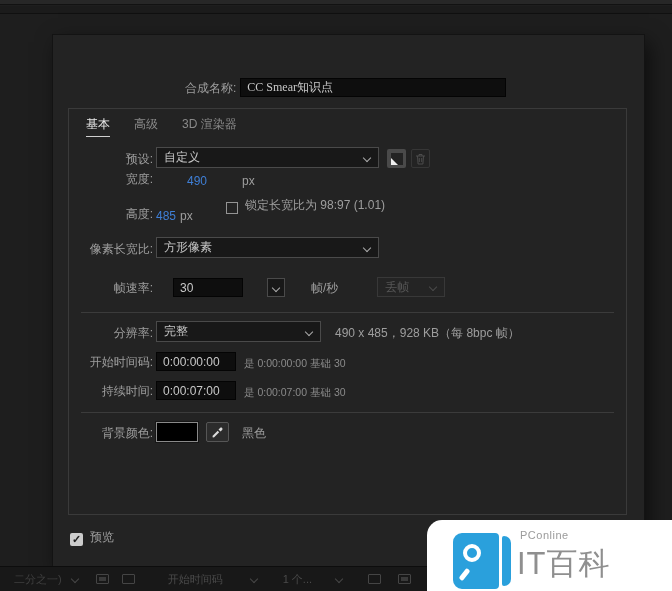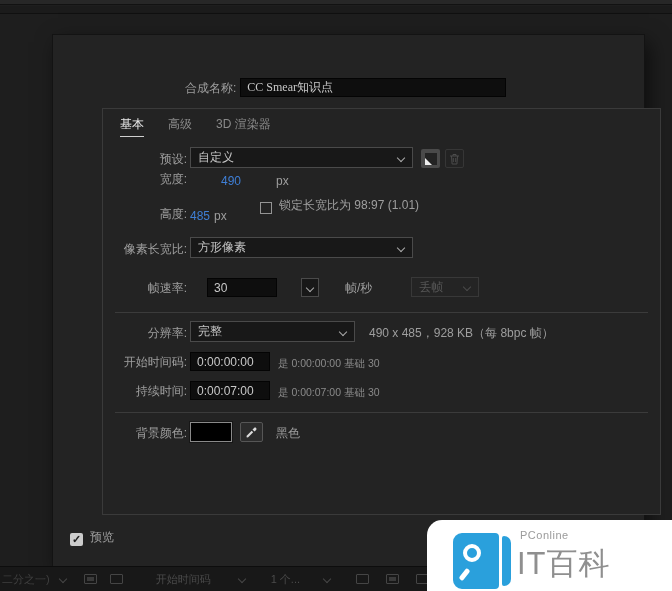--- a/index.html
+++ b/index.html
@@ -51,21 +51,21 @@
 
   .cb{ width:12px; height:12px; border:1px solid #949494; background:transparent; flex:none; }
   .cb-checked{
     width:13px; height:13px; background:#cccccc; border-radius:2px; flex:none;
     display:flex; align-items:center; justify-content:center;
     font-size:11px; font-weight:700; color:#1d1d1d;
   }
 
   .panel{
     position:absolute; left:15px; top:73px; width:559px; height:407px;
-    border:1px solid #3a3a3a; background:#232323;margin-left:34px;
+    border:1px solid #3a3a3a; background:#232323;
   }
   .tabs{ position:absolute; top:7px; left:17px; display:flex; gap:24px; }
   .tab{ font-size:12px; color:#8a8a8a; padding-bottom:3px; }
   .tab.active{ color:#e9e9e9; border-bottom:1px solid #cfcfcf; }
 
   .sep{ position:absolute; left:12px; right:12px; border-top:1px solid #3b3b3b; }
 
   .icon-btn{
     width:19px; height:19px; background:#4a4a4a; border-radius:2px;
     display:flex; align-items:center; justify-content:center; flex:none;
@@ -84,21 +84,21 @@
     width:42px; height:20px; background:#000; border:1px solid #8a8a8a;
     outline:1px solid #161616; flex:none;
   }
 
   .frame-aspect{ position:absolute; left:322px; top:128px; font-size:12px; color:#9e9e9e; line-height:16px; }
 
   
   .toolbar{
     position:absolute; left:0; right:0; top:566px; height:25px; background:#181818;
     border-top:1px solid #0d0d0d; display:flex; align-items:center;
-    color:#4d4d4d; font-size:11px; gap:9px; padding-left:2px;
+    color:#4d4d4d; font-size:11px; gap:9px; padding-left:14px;
   }
   .tchev{ width:8px; height:8px; position:relative; flex:none;}
   .tchev::before{ content:""; position:absolute; left:1px; top:1px; width:5px; height:5px;
     border-right:1px solid #474747; border-bottom:1px solid #474747; transform:rotate(45deg); }
   .tbx{ width:13px; height:10px; border:1px solid #454545; border-radius:1px; flex:none; }
   .tbx.in{ position:relative; }
   .tbx.in::after{ content:""; position:absolute; left:2px; top:2px; right:2px; bottom:2px; background:#3a3a3a; }
   .tdiv{ width:1px; height:14px; background:#303030; flex:none; }
   .tglyph{ color:#575757; font-size:12px; }
 

